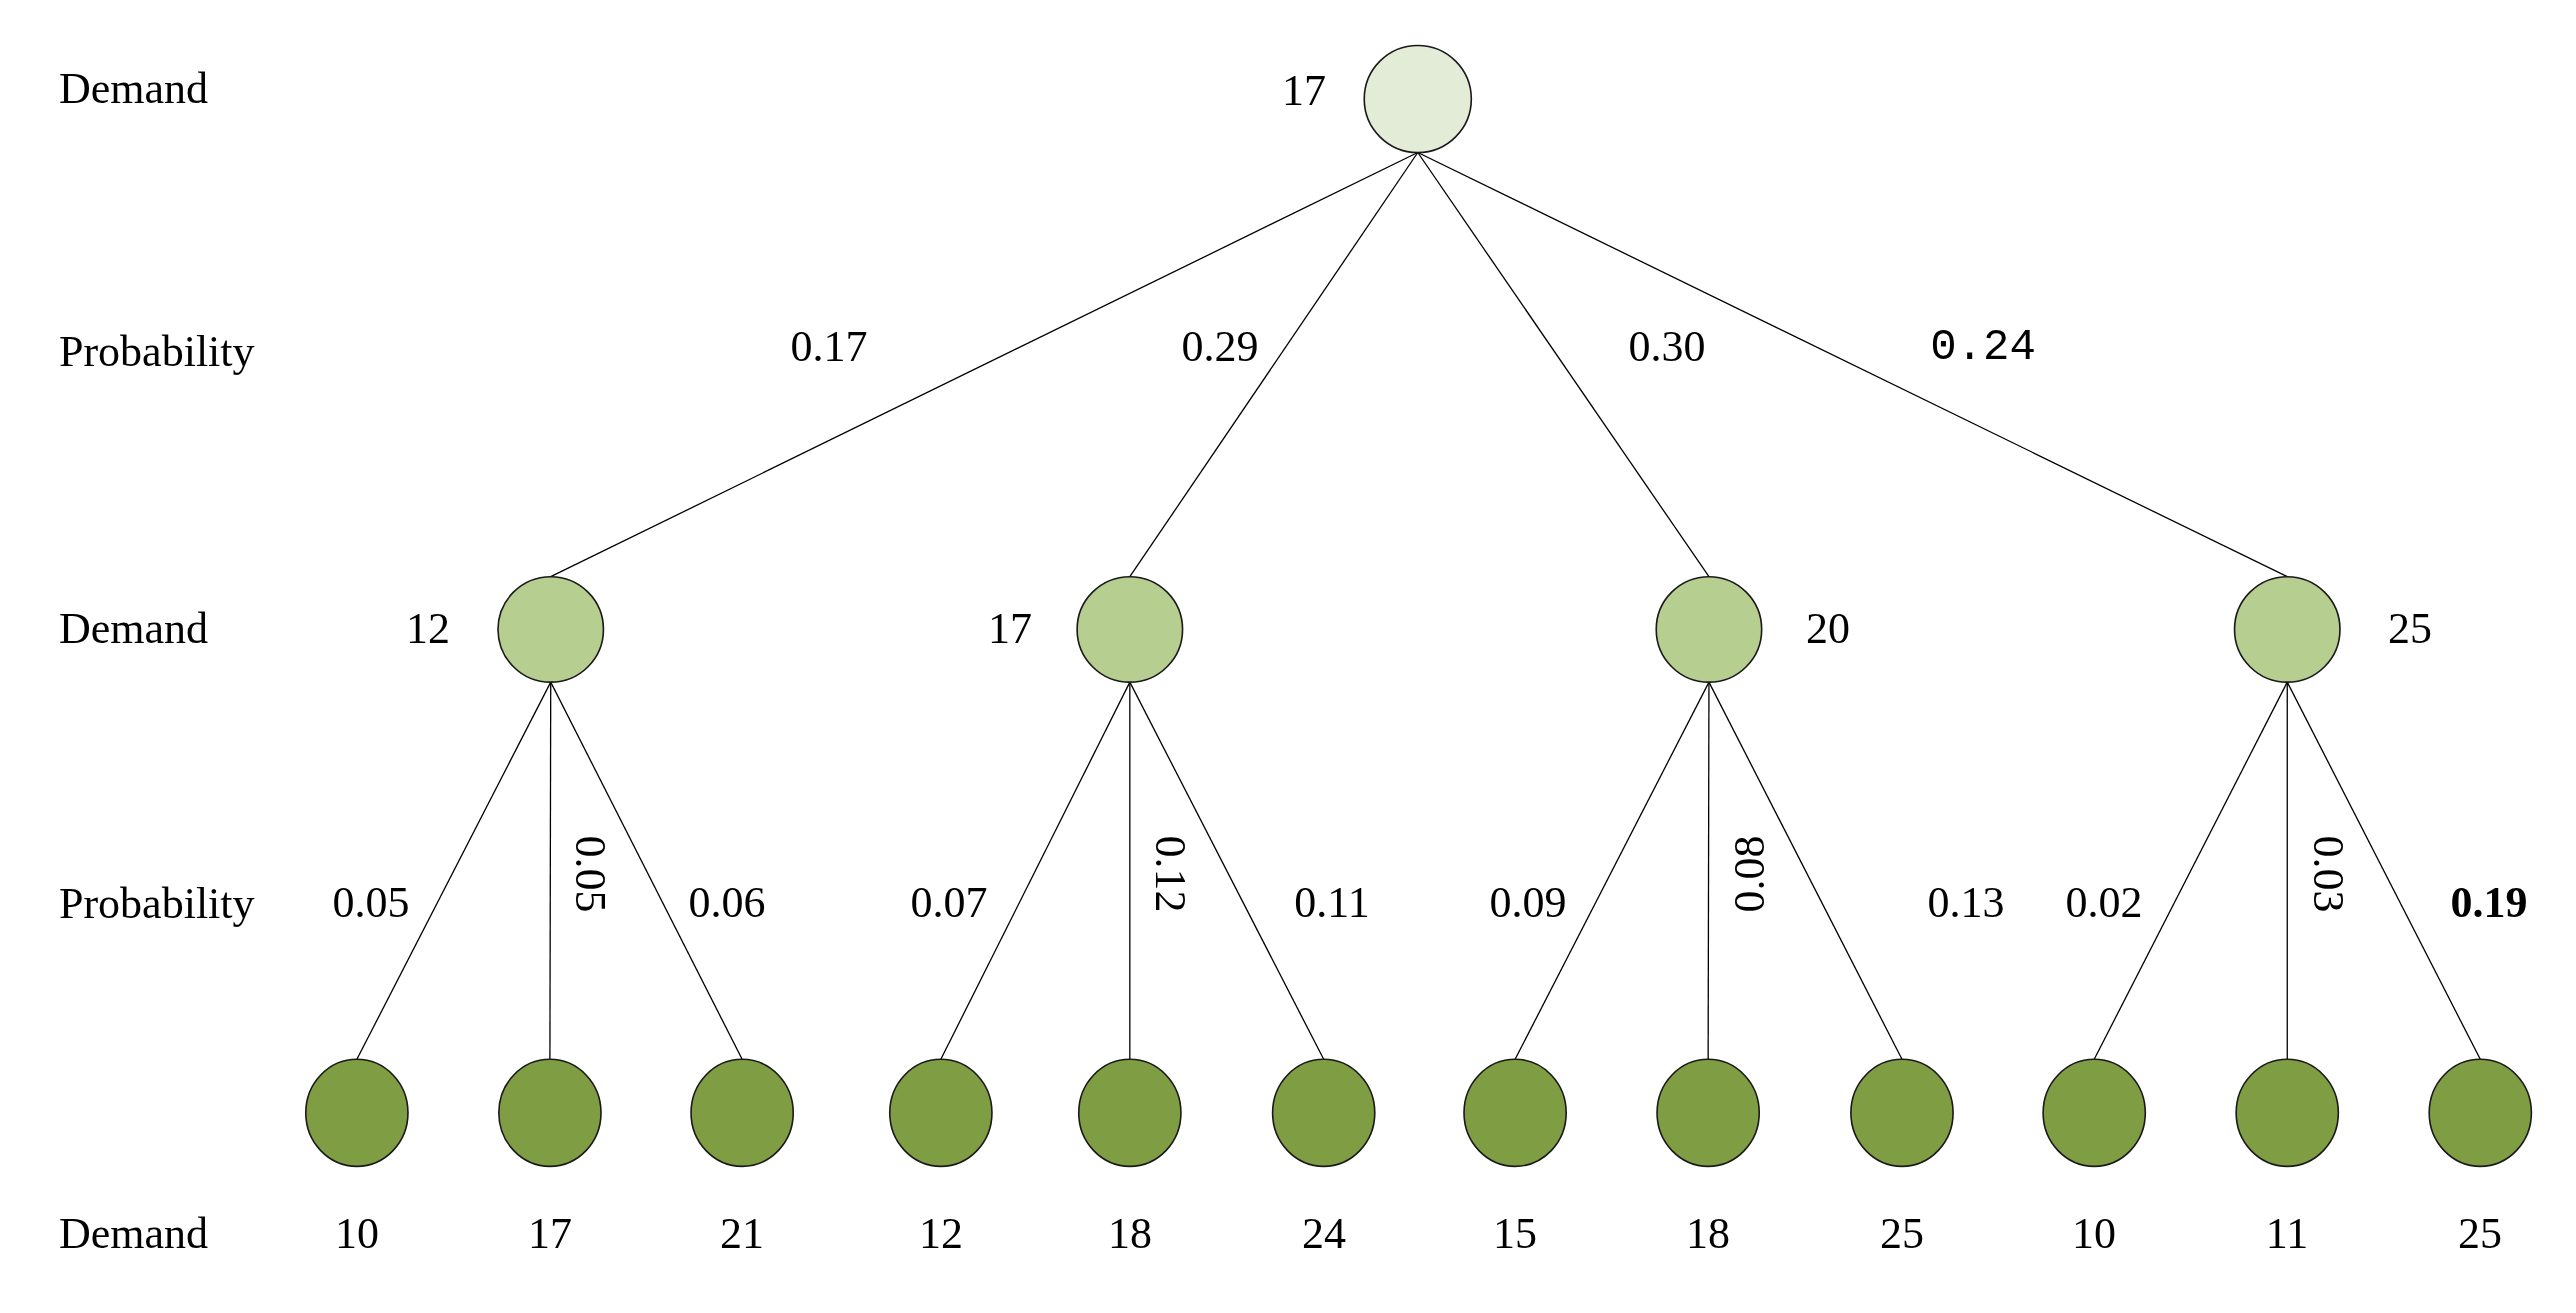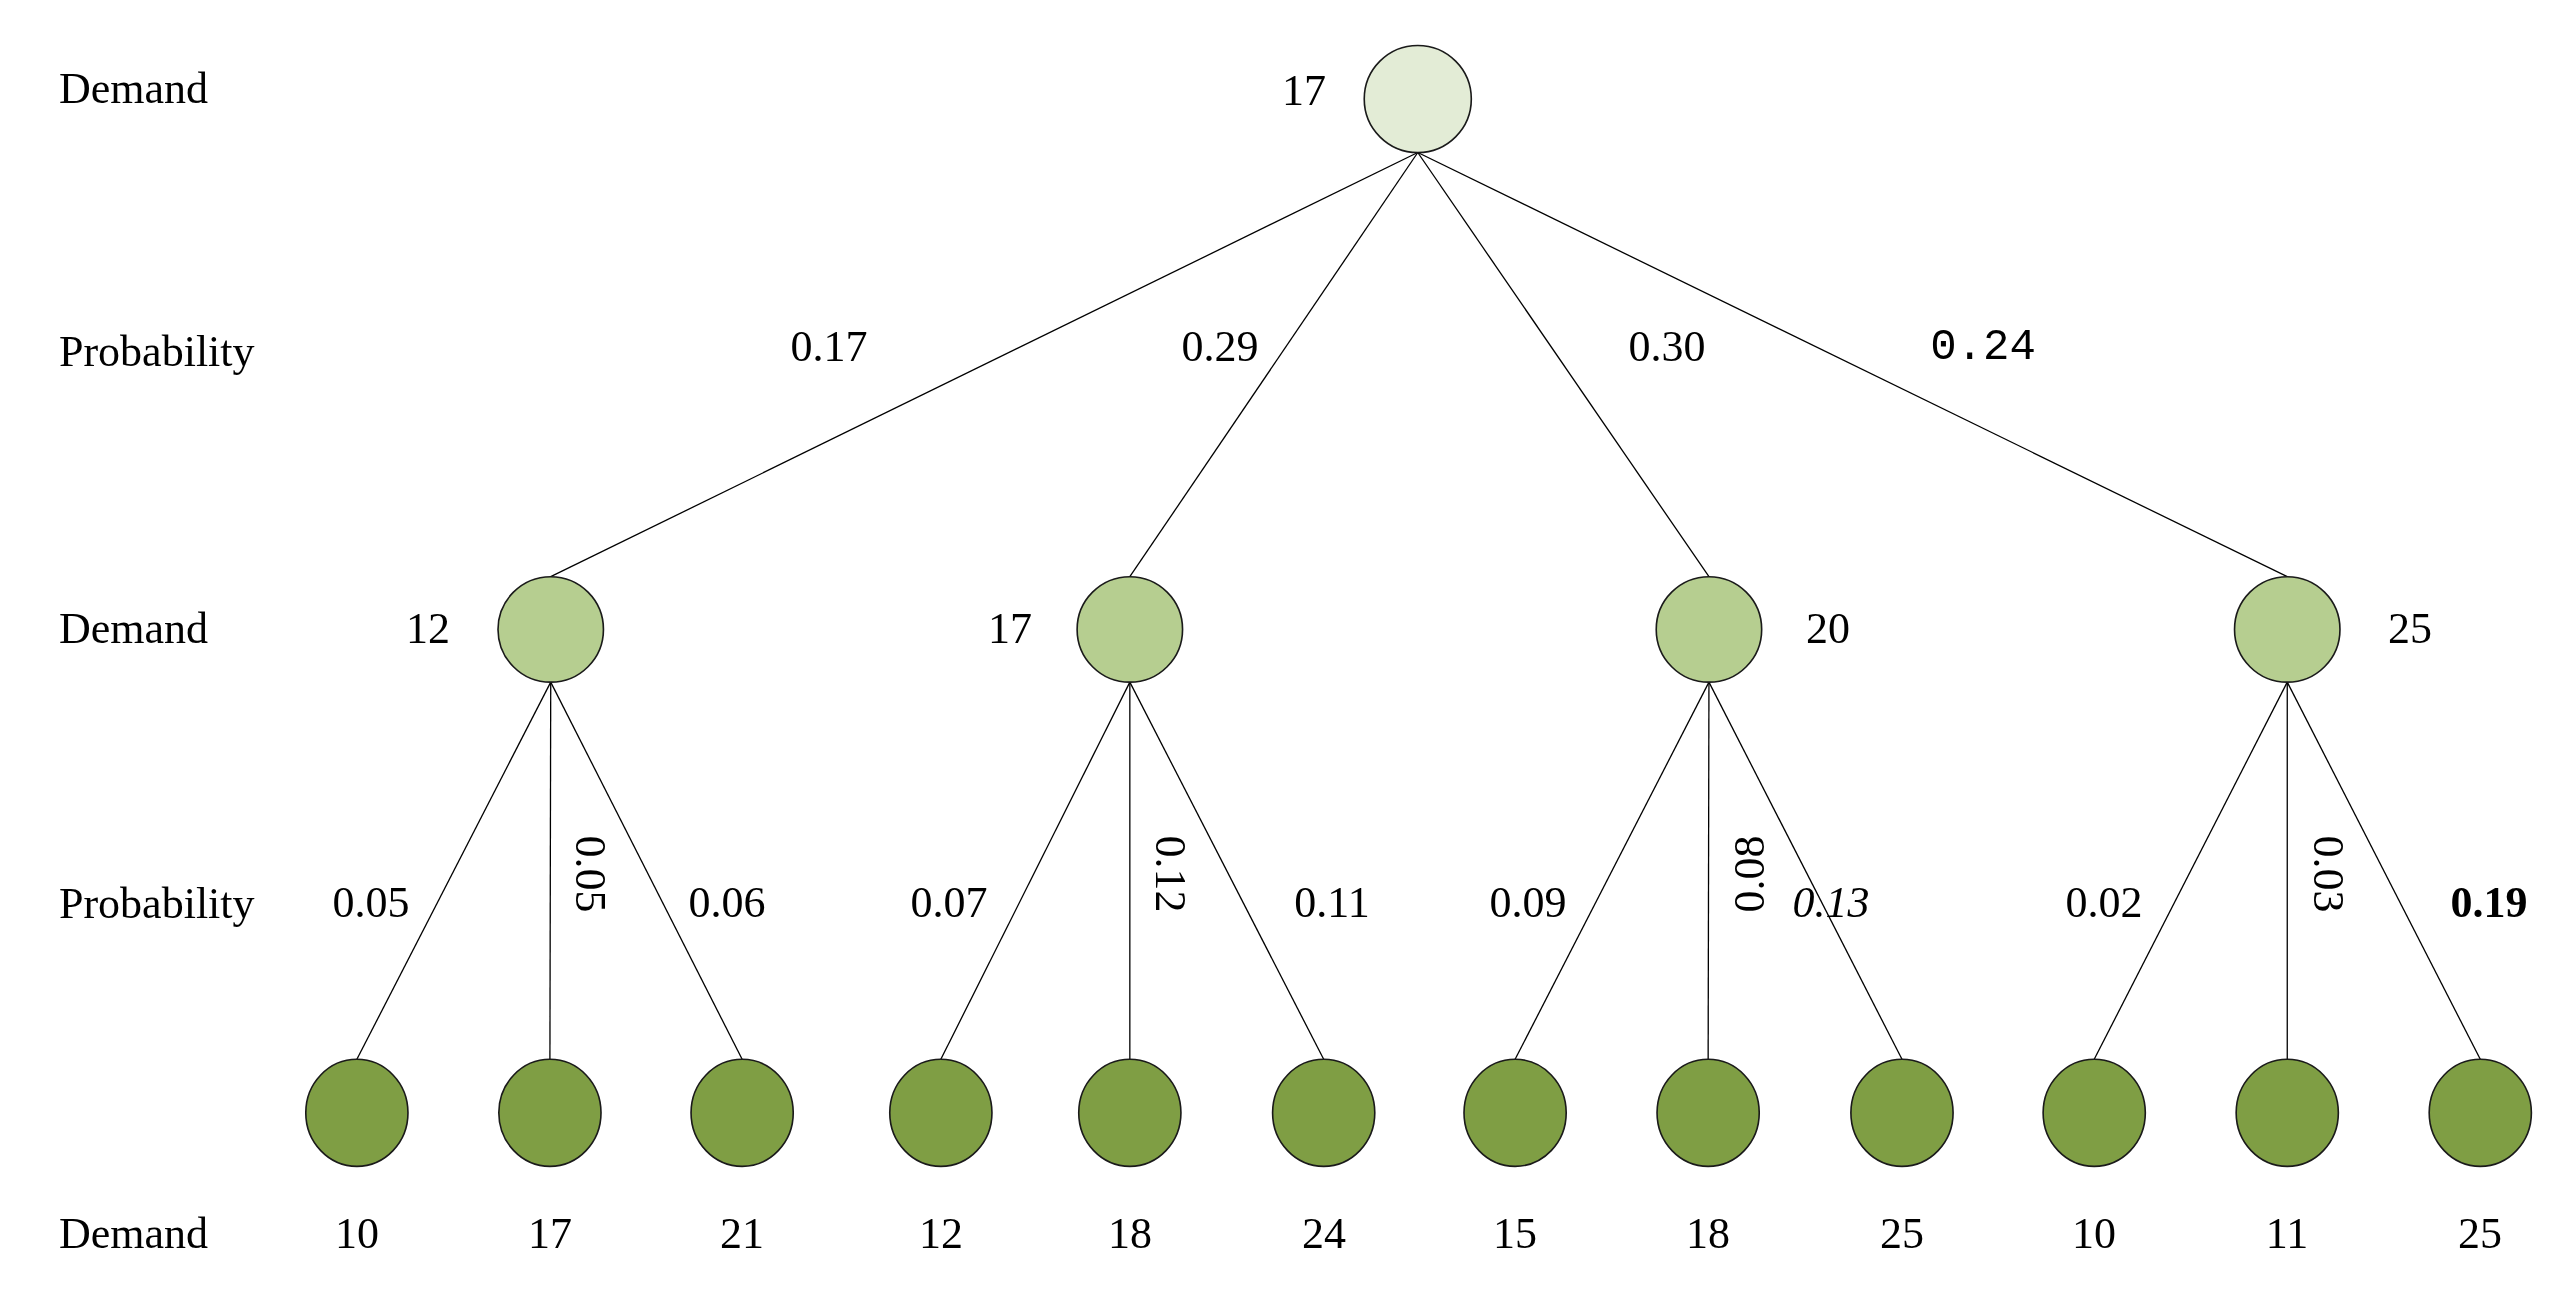--- a/index.html
+++ b/index.html
@@ -101,21 +101,21 @@
       <div class="lbl vert-cw" style="left: 1170px; top: 874px;">0.12</div>
       <div class="lbl" style="left: 1130px; top: 1234px;">18</div>
       <div class="lbl" style="left: 1332px; top: 903px;">0.11</div>
       <div class="lbl" style="left: 1324px; top: 1234px; text-align: center;">24</div>
       <div class="lbl" style="left: 1667px; top: 347px;">0.30</div>
       <div class="lbl" style="left: 1828px; top: 629px;">20</div>
       <div class="lbl" style="left: 1528px; top: 903px;">0.09</div>
       <div class="lbl" style="left: 1515px; top: 1234px;">15</div>
       <div class="lbl vert-ccw" style="left: 1750px; top: 874px;">0.08</div>
       <div class="lbl" style="left: 1708px; top: 1234px;">18</div>
-      <div class="lbl" style="left: 1831px; top: 903px; font-style: italic;">0.13</div>
+      <div class="lbl" style="left: 1966px; top: 903px;">0.13</div>
       <div class="lbl" style="left: 1902px; top: 1234px;">25</div>
       <div class="lbl" style="left: 1983px; top: 347px; font-family: Liberation Mono, monospace;">0.24</div>
       <div class="lbl" style="left: 2410px; top: 629px;">25</div>
       <div class="lbl" style="left: 2104px; top: 903px;">0.02</div>
       <div class="lbl" style="left: 2094px; top: 1234px;">10</div>
       <div class="lbl vert-cw" style="left: 2328px; top: 874px;">0.03</div>
       <div class="lbl" style="left: 2287px; top: 1234px;">11</div>
       <div class="lbl" style="left: 2489px; top: 903px; font-weight: bold;">0.19</div>
       <div class="lbl" style="left: 2480px; top: 1234px;">25</div>
     </div>

